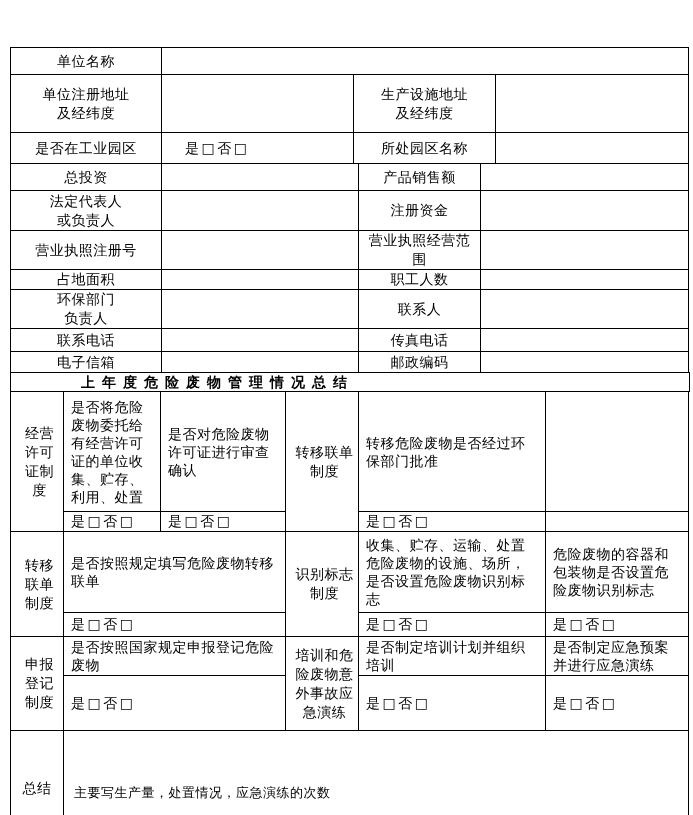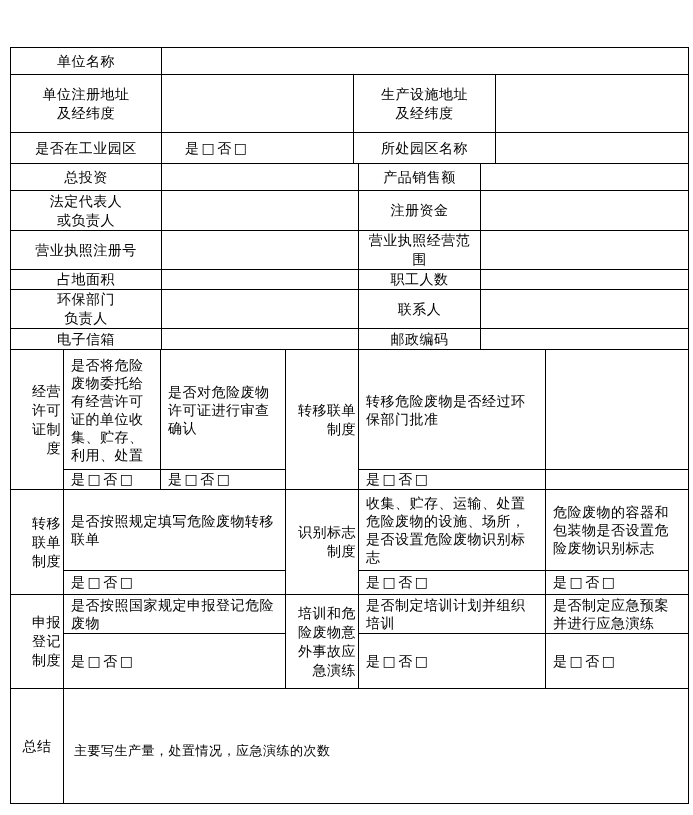--- a/index.html
+++ b/index.html
@@ -8,21 +8,21 @@
   .page{padding:7px 0 0 10px;margin-top:40px;}
   table{border-collapse:collapse;table-layout:fixed;width:679px;}
   table + table{margin-top:-1px;}
   td{border:1px solid #000;overflow:hidden;vertical-align:middle;
      font-size:14px;line-height:19px;padding:0;word-break:break-all;}
   td.lbl{text-align:center;white-space:pre-line;letter-spacing:0.5px;padding:0 2px;}
   td.val{background:#fff;}
   td.ans{text-align:left;padding:0 7px;letter-spacing:2.5px;}
   td.ansin{padding-left:23px;letter-spacing:2.5px;}
   td.q{text-align:left;padding:1px 7px;line-height:18px;letter-spacing:0.5px;}
-  td.cat{text-align:right;padding:0 2px 0 7px;letter-spacing:0.5px;line-height:19px;}
+  td.cat{text-align:center;padding:0 2px 0 7px;letter-spacing:0.5px;line-height:19px;}
   td.hdr{font-weight:bold;letter-spacing:7px;padding-left:70px;line-height:18px;
          border-left:1px solid #000;}
   td.hint{text-align:left;padding:8px 6px 0 10px;font-size:13px;letter-spacing:0.5px;}
 </style>
 </head>
 <body>
 
 <div class="page">
 
   <table>
@@ -97,30 +97,46 @@
       <td class="lbl">职工人数</td>
       <td class="val"></td>
     </tr>
     <tr style="height:39px">
       <td class="lbl">环保部门
 负责人</td>
       <td class="val"></td>
       <td class="lbl">联系人</td>
       <td class="val"></td>
     </tr>
+    <tr style="height:23px">
+      <td class="lbl">联系电话</td>
+      <td class="val"></td>
+      <td class="lbl">传真电话</td>
+      <td class="val"></td>
+    </tr>
     <tr style="height:21px">
       <td class="lbl">电子信箱</td>
       <td class="val"></td>
       <td class="lbl">邮政编码</td>
       <td class="val"></td>
     </tr>
   </tbody>
     </table>
 
 
+  <table>
+    <colgroup>
+        <col style="width:679px">
+      </colgroup>
+    <tbody>
+        <tr style="height:18px">
+      <td class="hdr">上年度危险废物管理情况总结</td>
+    </tr>
+  </tbody>
+    </table>
 
   <table>
     <colgroup>
       <col style="width:53px">
         <col style="width:97px">
         <col style="width:125px">
       <col style="width:73px">
         <col style="width:187px">
         <col style="width:143px">
     </colgroup>

